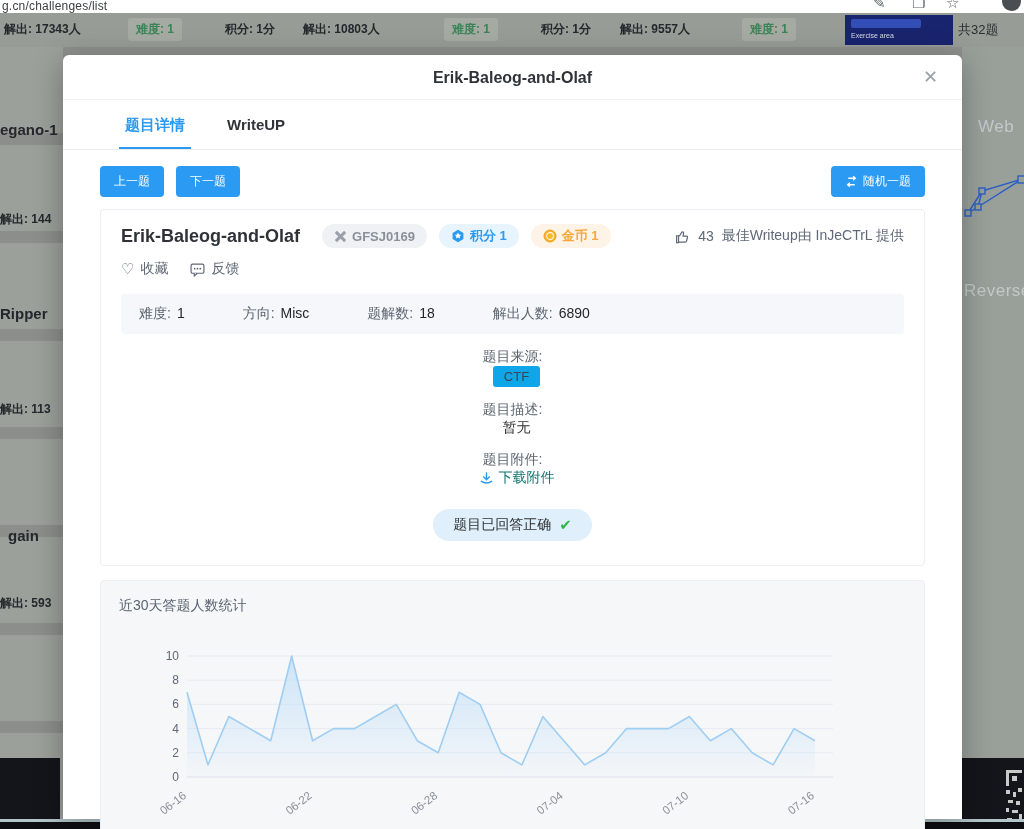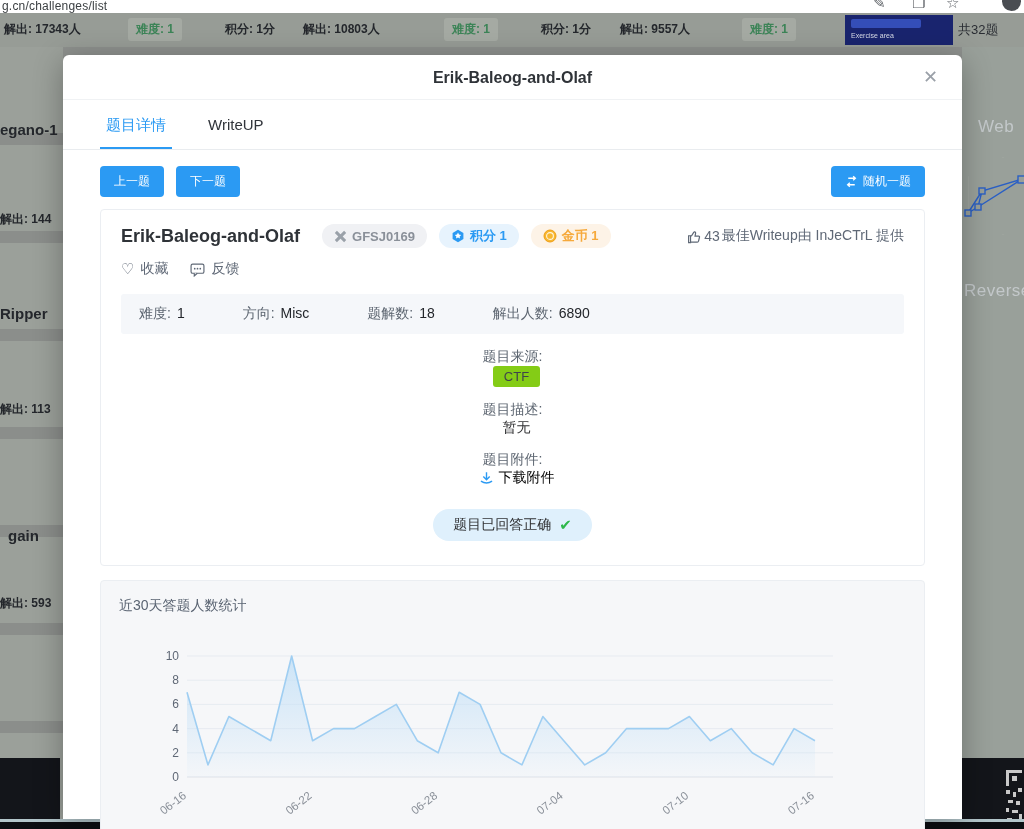--- a/index.html
+++ b/index.html
@@ -42,55 +42,55 @@
   .bg-foot-line { position:absolute; left:0; top:819px; width:1024px; height:3px; background:#b3c6cb; z-index:6; }
   .bg-foot-bar { position:absolute; left:0; top:822px; width:1024px; height:7px; background:#0c0e12; z-index:6; }
 
   
   .modal { position:absolute; left:63px; top:55px; width:899px; height:764px; background:#fff;
     border-radius:6px 6px 0 0; z-index:10; box-shadow:0 6px 30px rgba(0,0,0,.3); }
   .modal-header { position:relative; height:45px; border-bottom:1px solid #f0f2f4; }
   .modal-title { text-align:center; line-height:45px; font-size:16px; font-weight:bold; color:#2f3338; }
   .modal-close { position:absolute; right:24px; top:11px; font-size:18px; color:#9aa0a8; cursor:pointer; }
 
-  .tabs { display:flex; padding:0 37px; border-bottom:1px solid #e9ecef; }
+  .tabs { display:flex; padding:0 56px; border-bottom:1px solid #e9ecef;font-weight:bold; }
   .tab { margin-right:30px; padding:16px 6px 12px; font-size:15px; color:#30343a; cursor:pointer; }
   .tab.active { color:#2b9af3; border-bottom:2px solid #2b9af3; }
 
   .modal-body { padding:16px 37px 0; }
   .btn-row { display:flex; align-items:center; }
   .btn-blue { display:inline-flex; align-items:center; gap:5px; background:#2b9af3; color:#fff;
     border:none; border-radius:4px; font-size:12px; padding:7px 14px; cursor:pointer;
     font-family:inherit; }
   .btn-blue + .btn-blue { margin-left:12px; }
   .spacer { flex:1; }
 
   .card { border:1px solid #ebeef2; border-radius:4px; background:#fff; }
   .card1 { margin-top:12px; padding:14px 20px 18px; }
   .title-row { display:flex; align-items:center; }
   .chal-name { font-size:18px; font-weight:bold; color:#2f3338; }
   .badge { display:inline-flex; align-items:center; gap:5px; height:24px; border-radius:12px;
     padding:0 12px; font-size:13px; font-weight:bold; margin-left:12px; }
   .badge.gray { background:#f0f1f4; color:#8a9099; margin-left:22px; }
   .badge.blue { background:#e7f3fd; color:#2b9af3; }
   .badge.orange { background:#fdf3e7; color:#f6a93b; }
-  .likes { margin-left:auto; display:flex; align-items:center; gap:2px; font-size:14px; color:#5f6876; }
+  .likes { margin-left:auto; display:flex; align-items:center; gap:8px; font-size:14px; color:#5f6876; }
   .fav-row { display:flex; align-items:center; gap:22px; margin-top:12px; font-size:14px; color:#5f6876; }
   .fav-item { display:inline-flex; align-items:center; gap:6px; cursor:pointer; }
   .heart-glyph { font-size:15px; }
 
   .stats-strip { margin-top:16px; background:#f5f7fa; border-radius:3px; height:40px;
     display:flex; align-items:center; gap:58px; padding-left:18px; font-size:14px; }
   .stat-label { color:#5c6570;text-align:center; }
   .stat-value { color:#23262b; margin-left:6px; }
 
   .meta-row { margin-top:14px; display:flex; align-items:center; font-size:14px; color:#5c6570;flex-direction:column; }
   .meta-row .val { color:#303133; margin-left:8px; }
-  .tag { background:#84cc16; border-radius:3px; padding:3px 11px; font-size:13px; color:#3f444b; margin-left:8px; }
-  .dl-link { display:inline-flex; align-items:center; gap:5px; color:#000000; margin-left:8px; cursor:pointer; }
+  .tag { background:#0ea5e9; border-radius:3px; padding:3px 11px; font-size:13px; color:#3f444b; margin-left:8px; }
+  .dl-link { display:inline-flex; align-items:center; gap:5px; color:#0f766e; margin-left:8px; cursor:pointer; }
 
   .solved-wrap { display:flex; justify-content:center; margin:22px 0 6px; }
   .solved-pill { background:#dff0fc; border-radius:16px; padding:7px 20px; font-size:14px;
     color:#303133; display:inline-flex; align-items:center; gap:8px; }
   .check-glyph { color:#2eb84a; font-weight:bold; font-size:15px; }
 
   .card2 { margin-top:14px; height:296px; background:#f6f7f9; padding:16px 18px; }
   .chart-title { font-size:14px; color:#5a6472; }
   .chart-box { margin-top:16px; margin-left:22px; }
   .ytick { font-size:12px; fill:#5f6876; }

